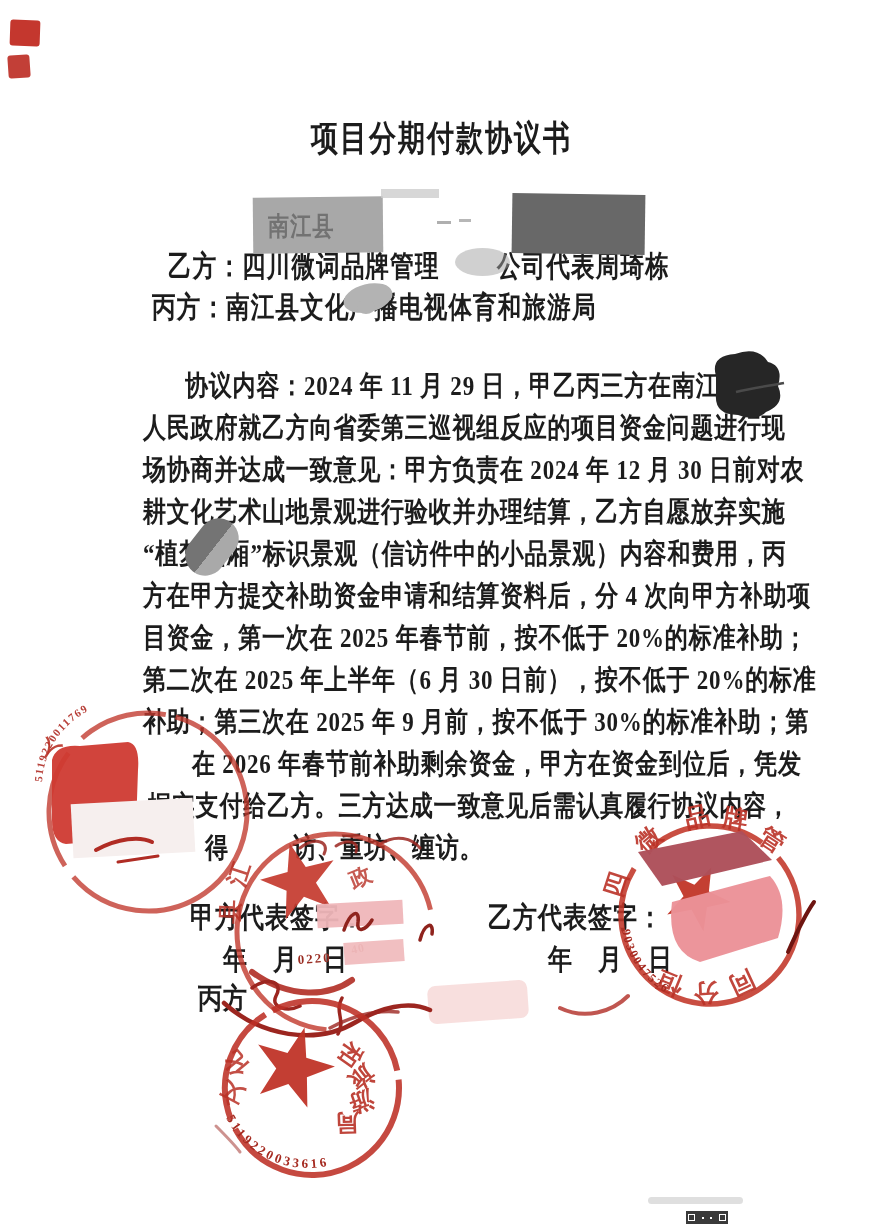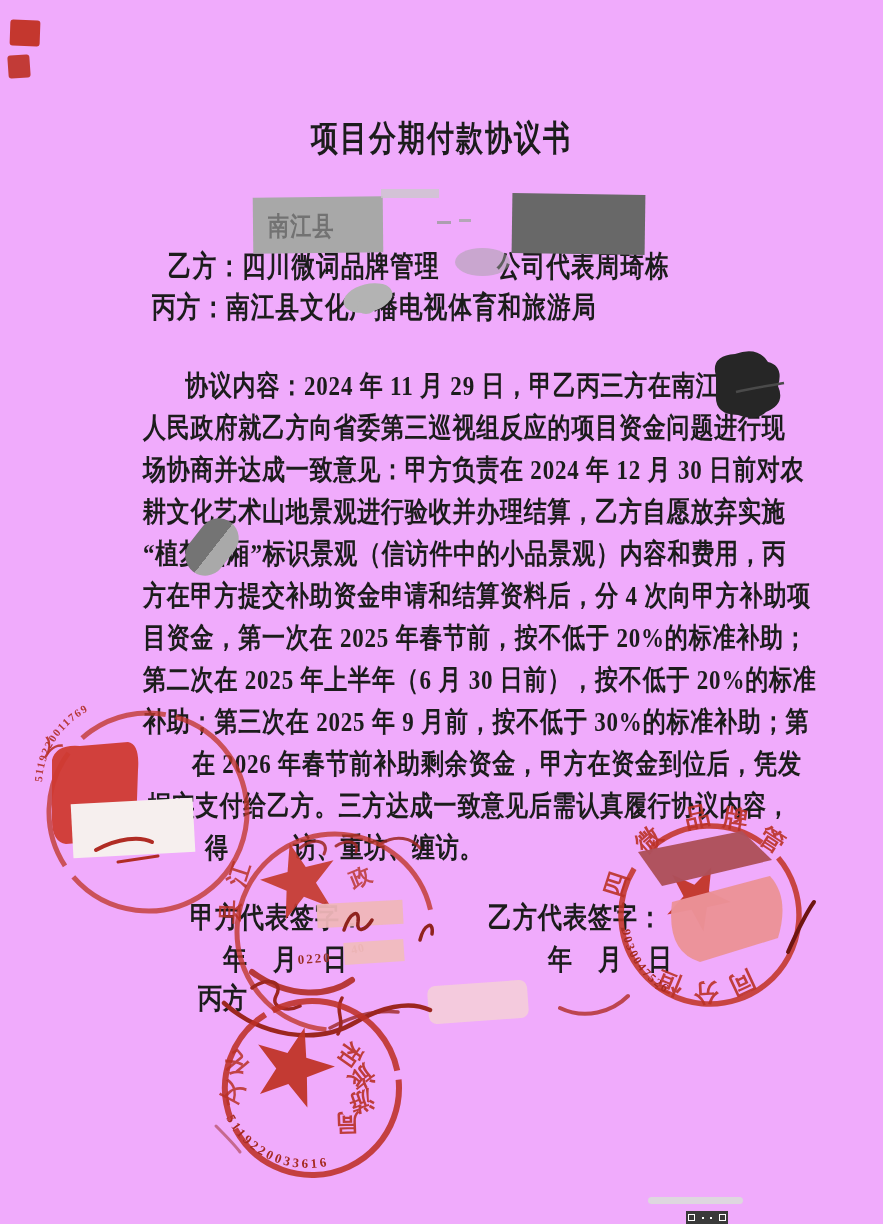--- a/index.html
+++ b/index.html
@@ -1,16 +1,16 @@
 <!DOCTYPE html>
 <html><head>
 <meta charset="utf-8">
 <style>
   html,body{margin:0;padding:0;background:#e8e8e8;}
-  .page{position:relative;width:883px;height:1224px;background:#f0abfc;overflow:hidden;
+  .page{position:relative;width:883px;height:1224px;background:#ffffff;overflow:hidden;
         font-family:"Liberation Serif","DejaVu Serif",serif;color:#1f1f1f;}
   .tl{position:absolute;white-space:nowrap;line-height:1.05;transform-origin:0 0;font-weight:700;color:#1c1c1c;}
   .title-l{font-size:27px;letter-spacing:2px;transform:scaleY(1.3);width:883px;text-align:center;left:0;}
   .party-l{font-size:23.5px;letter-spacing:1.2px;transform:scaleY(1.25);}
   .body-l{font-size:23px;letter-spacing:0.8px;font-weight:600;transform:scaleY(1.22);}
   .sig-l{font-size:24px;letter-spacing:1px;transform:scaleY(1.2);}
   .frag{color:#5f5f5f;opacity:.85;font-weight:600;}
   .block{position:absolute;}
   svg.overlay{position:absolute;left:0;top:0;pointer-events:none;}
   .sealtxt{font-family:"Liberation Serif","DejaVu Serif",serif;font-weight:700;}

